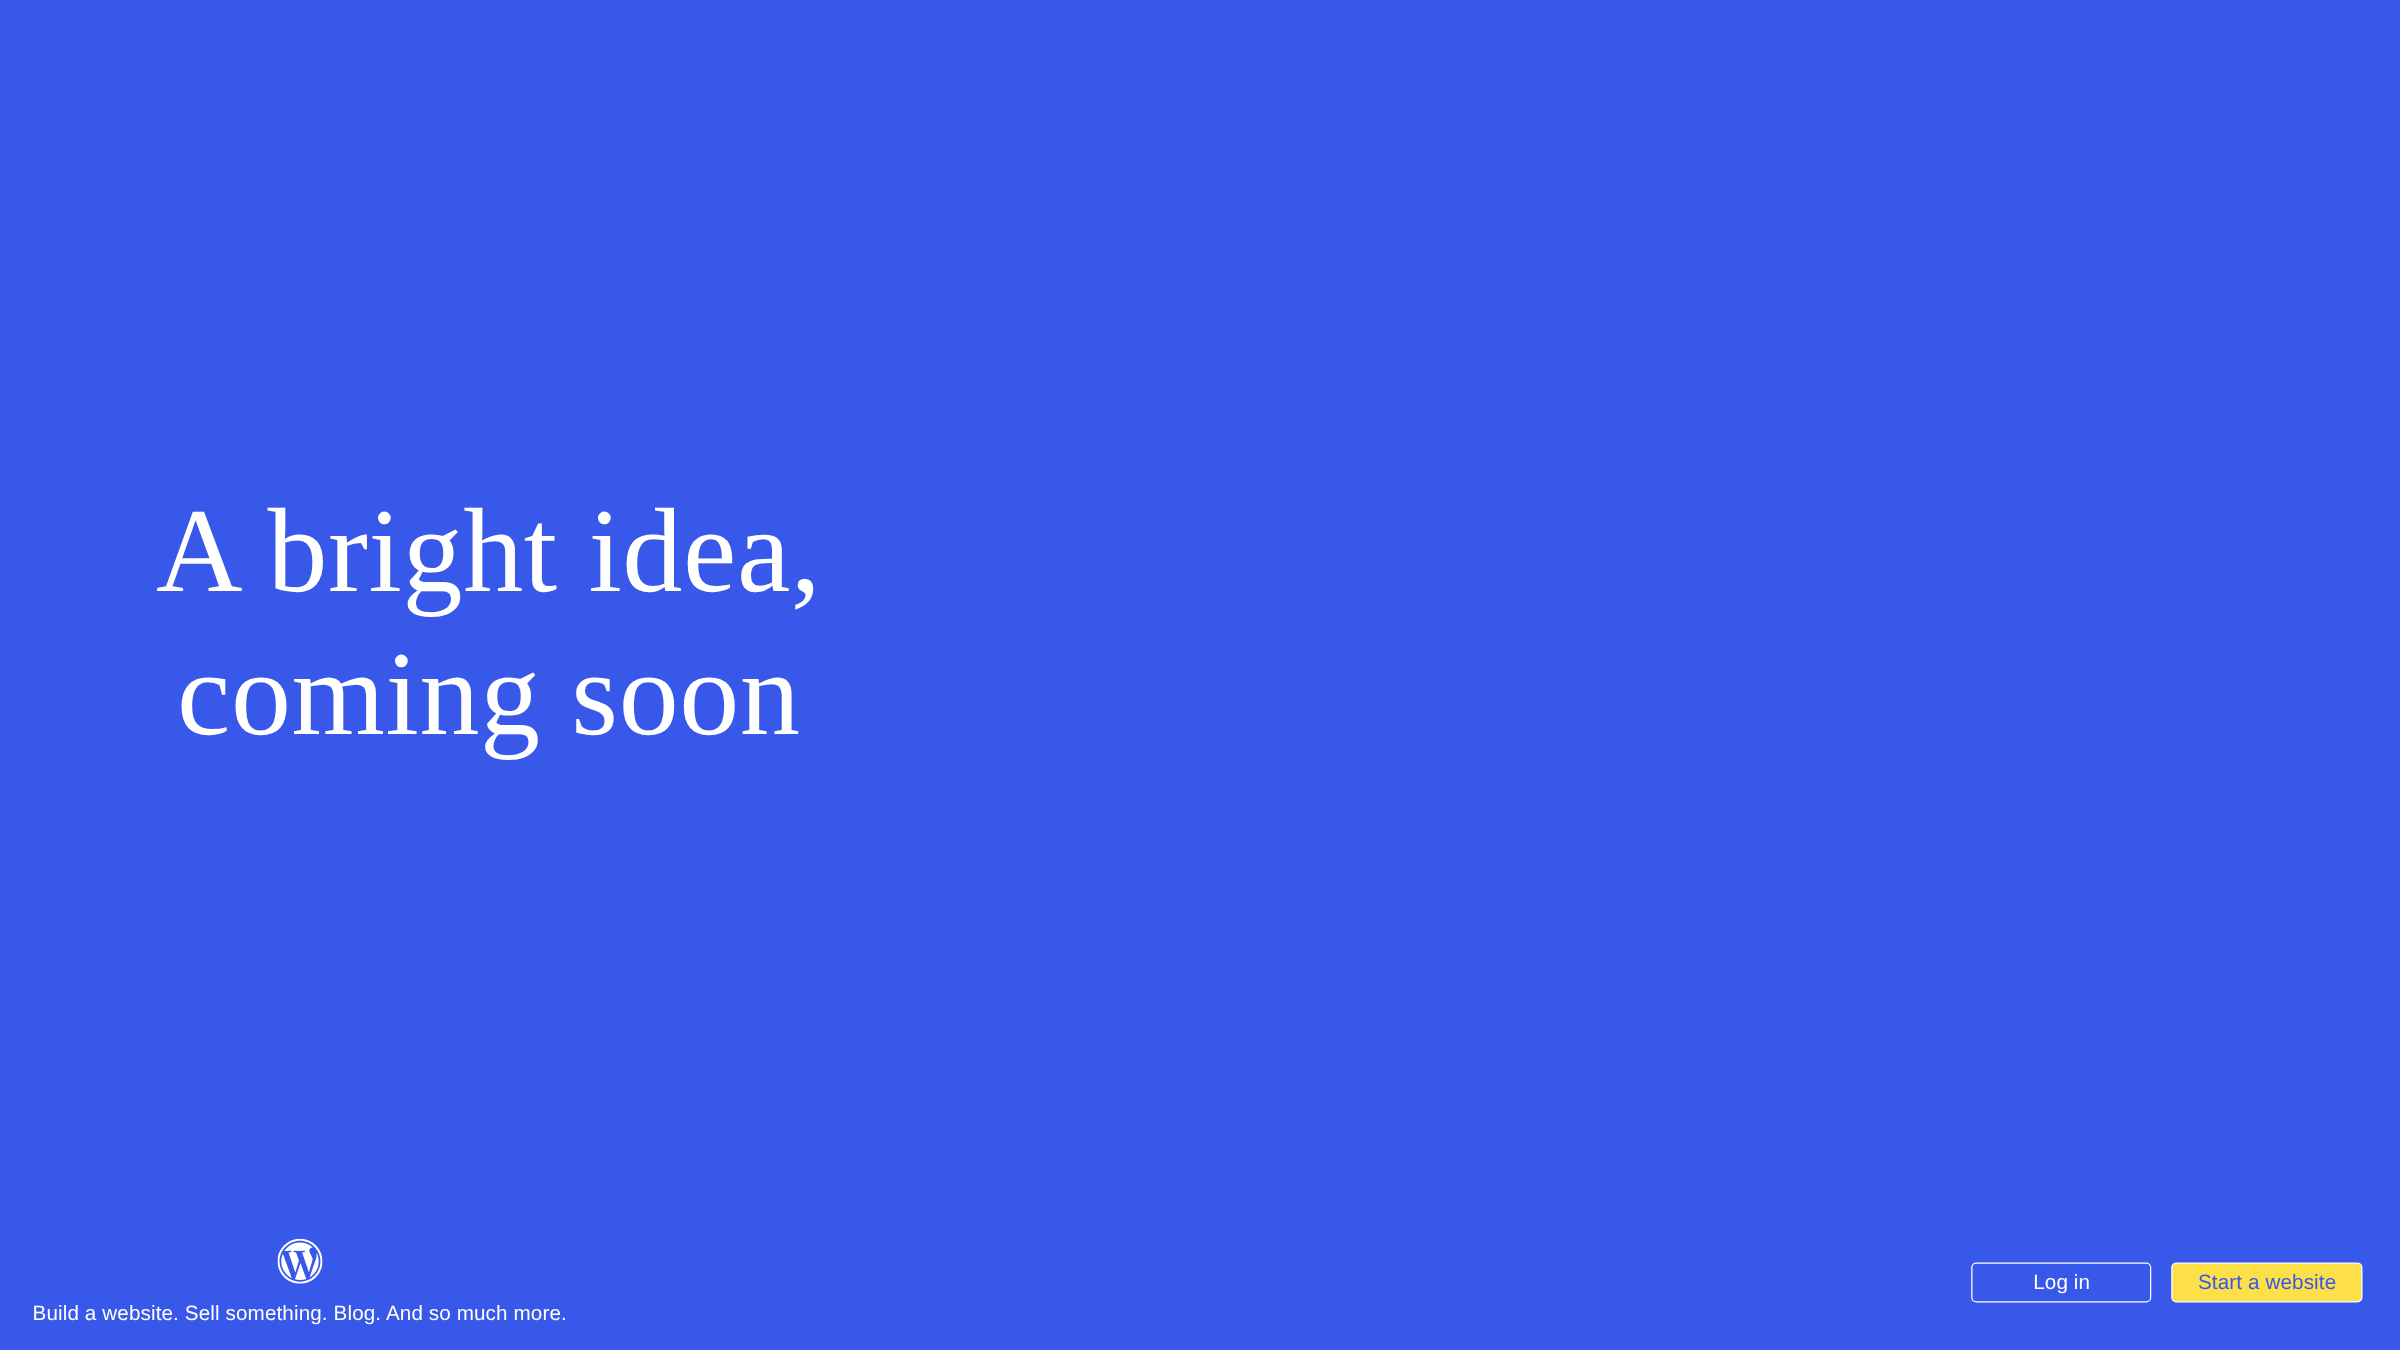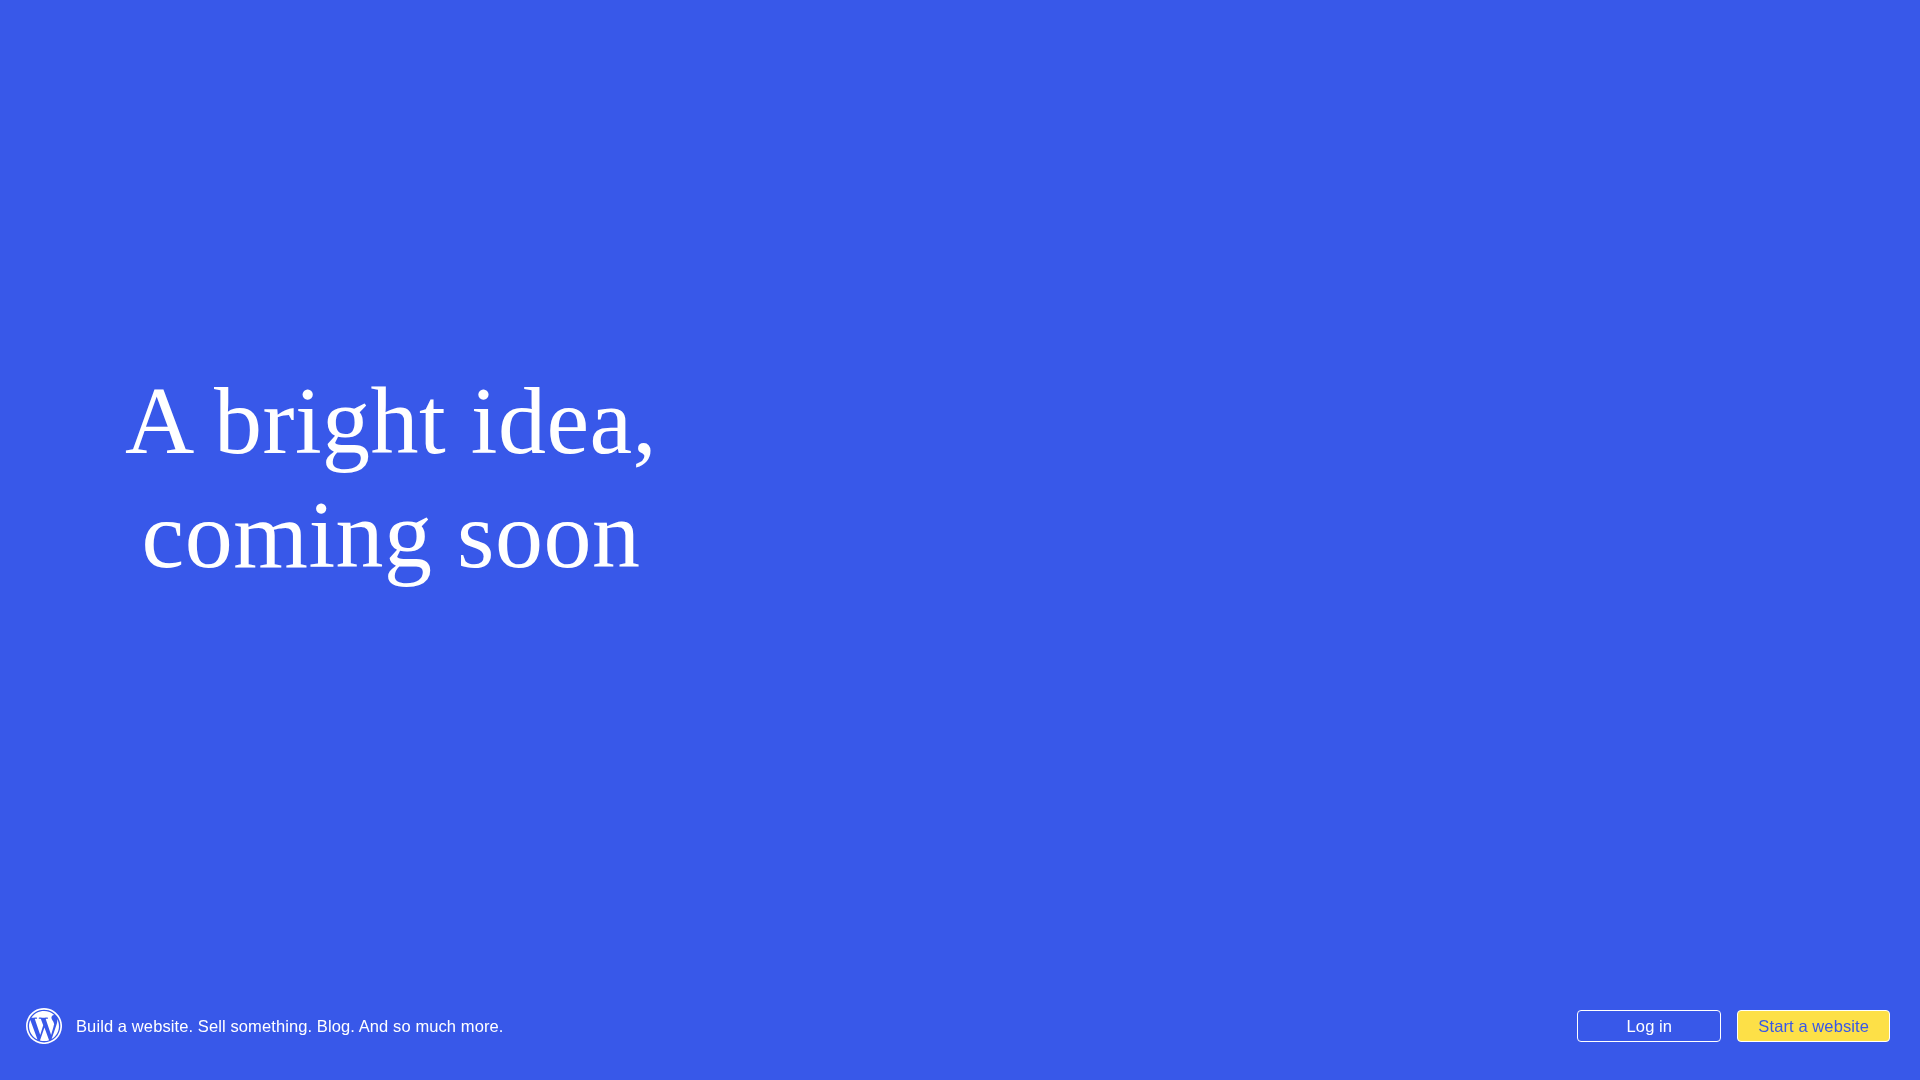--- a/index.html
+++ b/index.html
@@ -27,21 +27,21 @@
   }
 
   .hero {
     flex: 1 1 auto;
     position: relative;
   }
 
   .headline {
     position: absolute;
     left: 96px;
-    top: 364px;
+    top: 384px;
     width: 590px;
     text-align: center;
     color: #ffffff;
     font-family: "Liberation Serif", "DejaVu Serif", serif;
     font-size: 96px;
     line-height: 114px;
     font-weight: 400;
     letter-spacing: 0.5px;
     white-space: pre-line;
   }
@@ -53,20 +53,21 @@
     padding: 0 30px 0 26px;
     display: flex;
     align-items: center;
     justify-content: space-between;
   }
 
   .footer-left {
     display: flex;
     align-items: center;
     gap: 14px;
+    flex-direction: column;
   }
 
   .wp-logo {
     width: 36px;
     height: 36px;
     display: block;
     flex: 0 0 auto;
   }
 
   .tagline {

